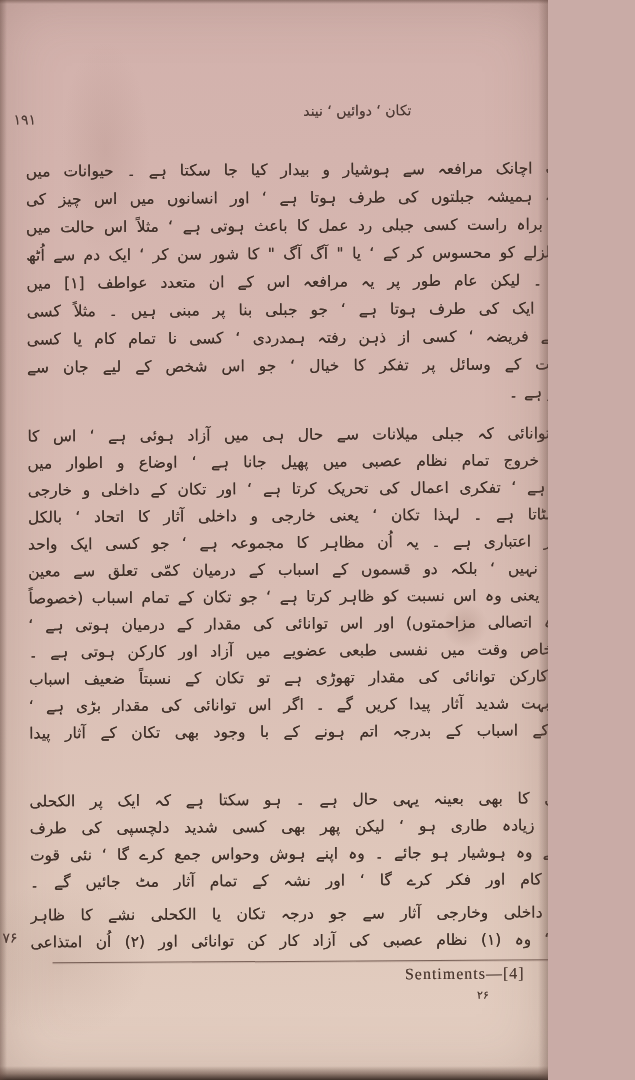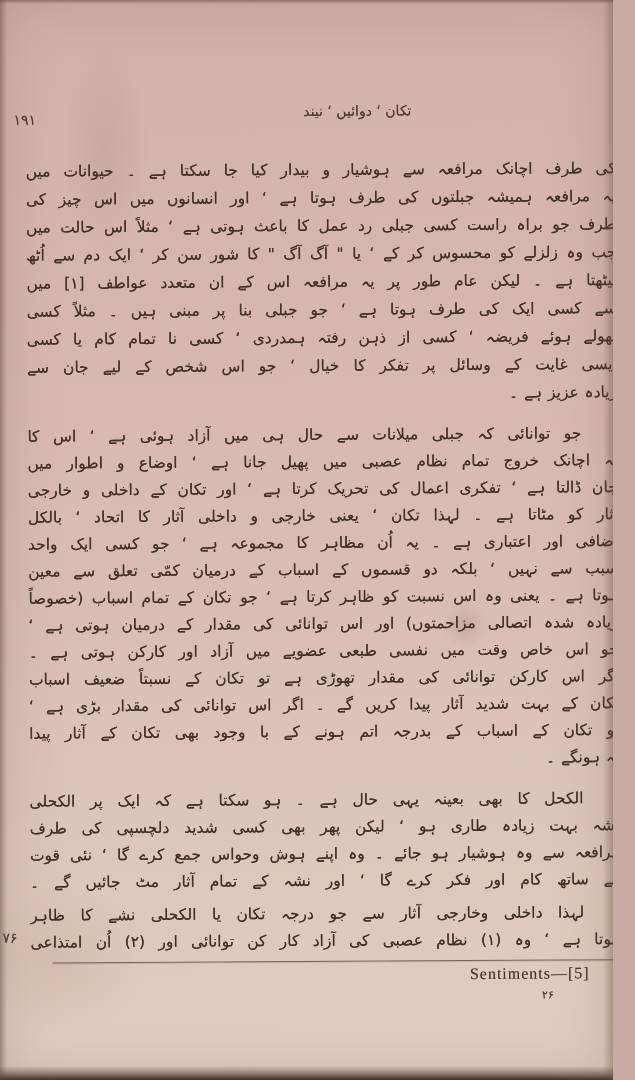--- a/index.html
+++ b/index.html
@@ -2,21 +2,21 @@
 <html lang="ur"><head>
 <meta charset="utf-8">
 <style>
   html, body { margin: 0; padding: 0; }
   body {
     width: 635px; height: 1080px; overflow: hidden;
     background: #c9aba6;
     font-family: "DejaVu Sans", sans-serif;
   }
   .page {
-    position: relative; width: 613px; height: 1080px; overflow: hidden;
+    position: relative; width: 548px; height: 1080px; overflow: hidden;
     background: linear-gradient(178deg, #d2b1ac 0%, #d6b7b0 30%, #d9bdb4 55%, #e0c9bc 85%, #e3cec1 100%);
   }
   
   .edge { position: absolute; pointer-events: none; }
   .edge-top { left: 0; top: 0; width: 635px; height: 4px;
     background: linear-gradient(180deg, rgba(96,70,62,.55), rgba(96,70,62,0)); }
   .edge-bottom { left: 0; bottom: 0; width: 635px; height: 14px;
     background: linear-gradient(0deg, #382b25 0%, rgba(86,64,55,.55) 45%, rgba(86,64,55,0) 100%); }
   .edge-left { left: 0; top: 0; width: 7px; height: 1080px;
     background: linear-gradient(90deg, rgba(92,66,58,.45), rgba(92,66,58,0)); }
@@ -137,21 +137,21 @@
         <div class="para">
           <div class="line indent">لہذا داخلی وخارجی آثار سے جو درجہ تکان یا الکحلی نشے کا ظاہر</div>
           <div class="line">ہوتا ہے ‘ وہ (۱) نظام عصبی کی آزاد کار کن توانائی اور (۲) اُن امتذاعی</div>
         </div>
       </div>
 
     <div class="margin-num num-bottom">۷۶</div>
 
     <div class="footrule"></div>
 
-    <div class="signature">Sentiments—[5]</div>
+    <div class="signature">Sentiments—[4]</div>
 
     <div class="section-num">۲۶</div>
 
   </div>
 
   <div class="crease-right"></div>
   <div class="edge edge-top"></div>
   <div class="edge edge-bottom"></div>
   <div class="edge edge-left"></div>
   <div class="edge edge-right"></div>

